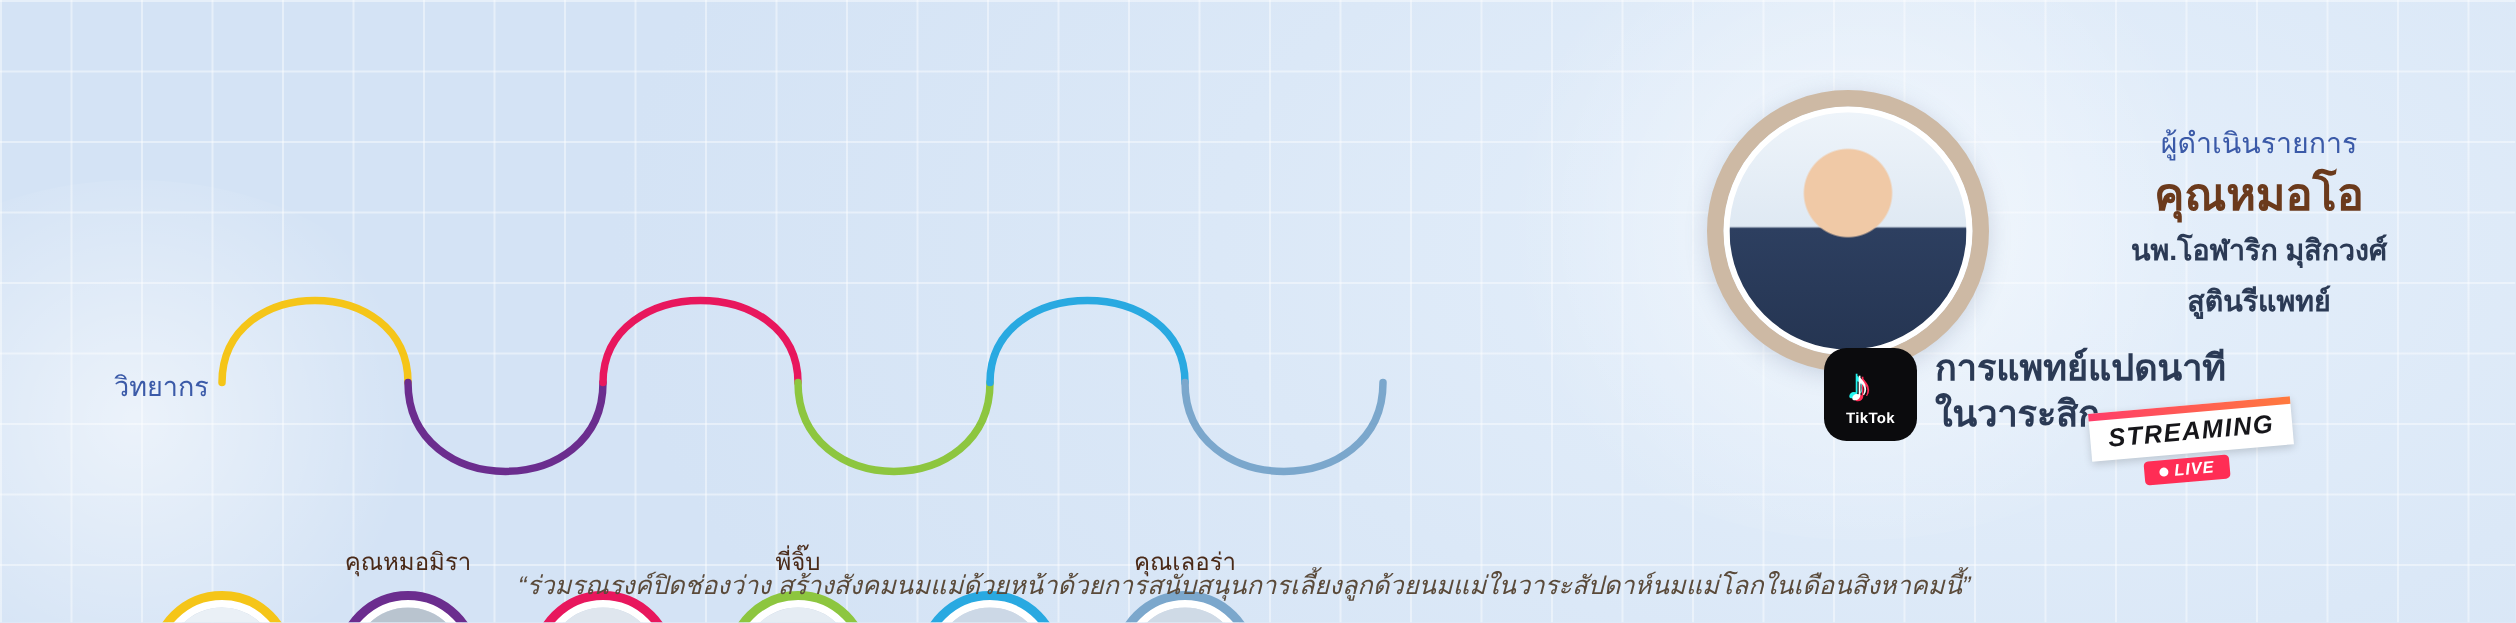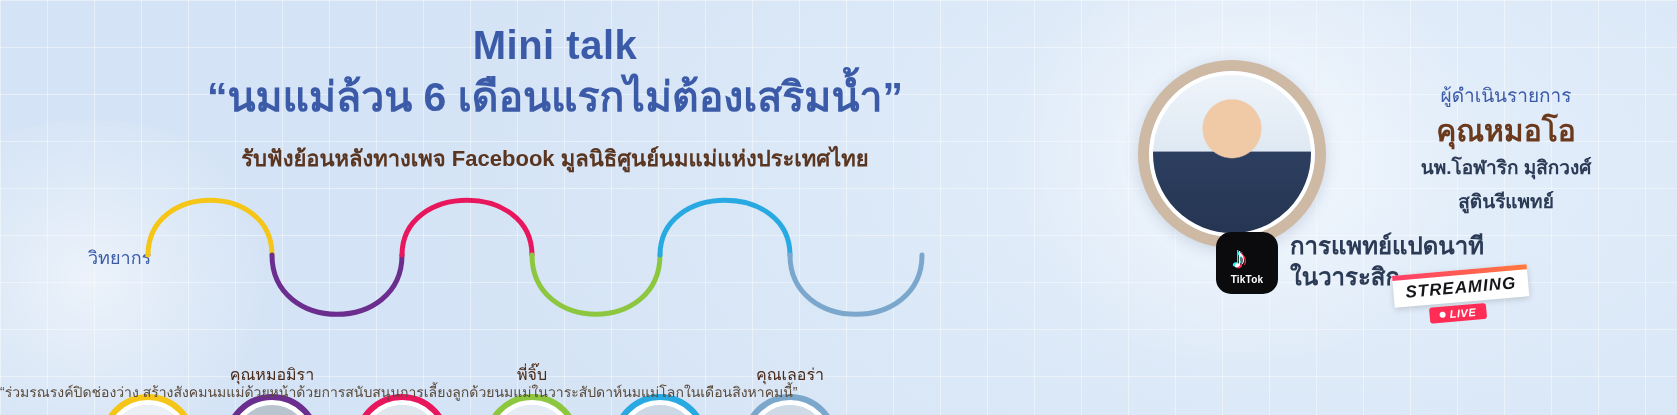--- a/index.html
+++ b/index.html
@@ -36,21 +36,21 @@
     line-height:1.35; margin-top:2px; white-space:nowrap;
   }
   .h-sub {
     margin-top:16px; font-size:22px; font-weight:bold;
     color:#5a3520; white-space:nowrap;
   }
 
   
   #timeline { position:absolute; left:0; top:178px; width:1120px; height:165px; }
   .tl-label {
-    position:absolute; left:88px; top:243px;
+    position:absolute; left:76px; top:243px;
     font-size:18px; color:#3b5aa8; font-weight:normal;
   }
   .node { position:absolute; top:216px; width:96px; height:96px; }
   .node .ring {
     position:absolute; inset:0; border-radius:50%;
     border:6px solid var(--c); background:#fff;
     box-shadow:0 0 0 3px #fff inset;
   }
   .node .photo {
     position:absolute; inset:9px; border-radius:50%;
@@ -118,37 +118,32 @@
   .sb-live {
     margin:3px 0 0 34px; display:inline-flex; align-items:center; gap:4px;
     background:#ff2d55; color:#fff; font-size:11px; font-weight:bold;
     font-style:italic; padding:2px 10px; border-radius:3px; letter-spacing:.6px;
   }
   .sb-live .pip { width:6px; height:6px; border-radius:50%; background:#fff; }
 
   
   #footer-quote {
     position:absolute; left:0; right:18px; bottom:12px;
-    text-align:left; font-size:14px; 
+    text-align:center; font-size:17px; font-style:italic;
     color:#5a4a3a; white-space:nowrap;
   }
 </style>
 </head>
 <body>
 
 <div id="banner">
 
   <div class="soft-glow" style="left:980px;top:-60px;width:520px;height:420px;"></div>
   <div class="soft-glow" style="left:-120px;top:120px;width:420px;height:320px;"></div>
 
-  <div class="headline">
-    <div class="h-main">Mini talk</div>
-    <div class="h-thai">“นมแม่ล้วน 6 เดือนแรกไม่ต้องเสริมน้ำ”</div>
-    <div class="h-sub">รับฟังย้อนหลังทางเพจ Facebook มูลนิธิศูนย์นมแม่แห่งประเทศไทย</div>
-  </div>
 
   <div class="tl-label">วิทยากร</div>
 
   <svg class="arcs" viewBox="0 0 1120 170" preserveAspectRatio="none" style="left: 132px;">
     <path d="M 16 77 C 16 4, 140 4, 140 77" stroke="#f5c518" stroke-width="5" fill="none" stroke-linecap="round"></path>
     <path d="M 140 77 C 140 156, 270 156, 270 77" stroke="#6b2d8e" stroke-width="5" fill="none" stroke-linecap="round"></path>
     <path d="M 270 77 C 270 4, 400 4, 400 77" stroke="#e8175d" stroke-width="5" fill="none" stroke-linecap="round"></path>
     <path d="M 400 77 C 400 156, 528 156, 528 77" stroke="#8dc63f" stroke-width="5" fill="none" stroke-linecap="round"></path>
     <path d="M 528 77 C 528 4, 658 4, 658 77" stroke="#29a9e1" stroke-width="5" fill="none" stroke-linecap="round"></path>
     <path d="M 658 77 C 658 156, 790 156, 790 77" stroke="#7ba7cc" stroke-width="5" fill="none" stroke-linecap="round"></path>

